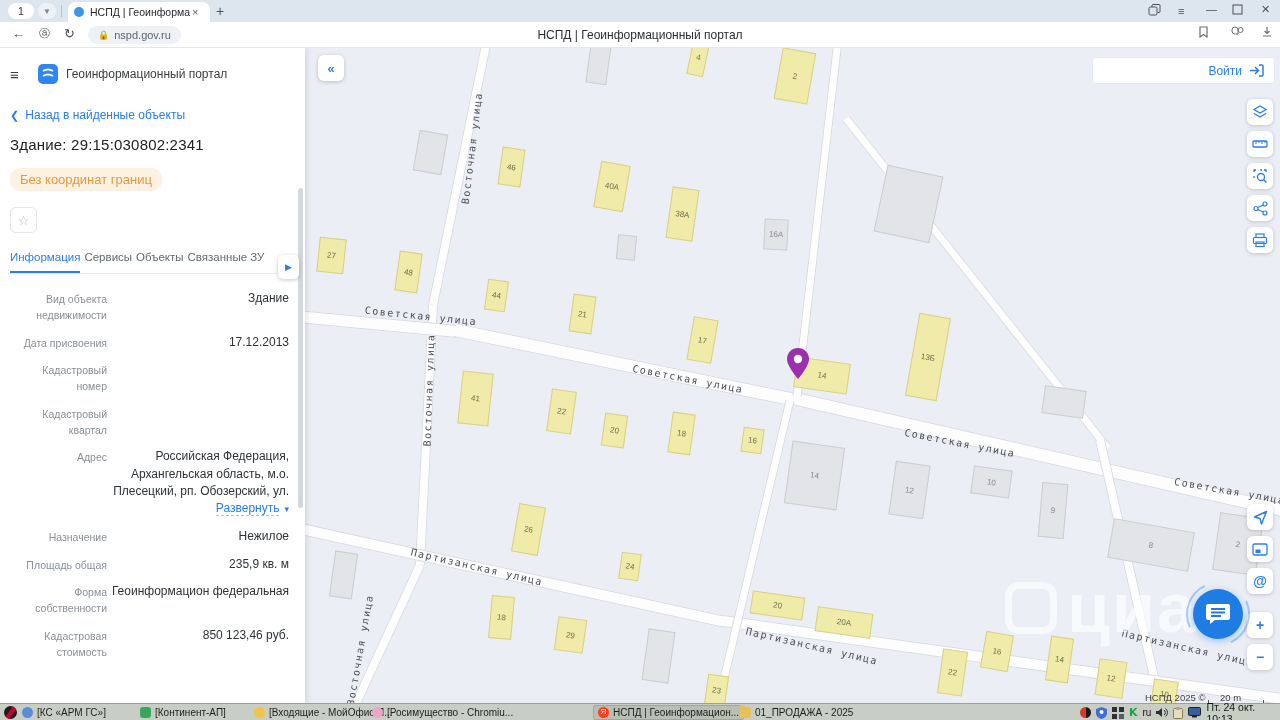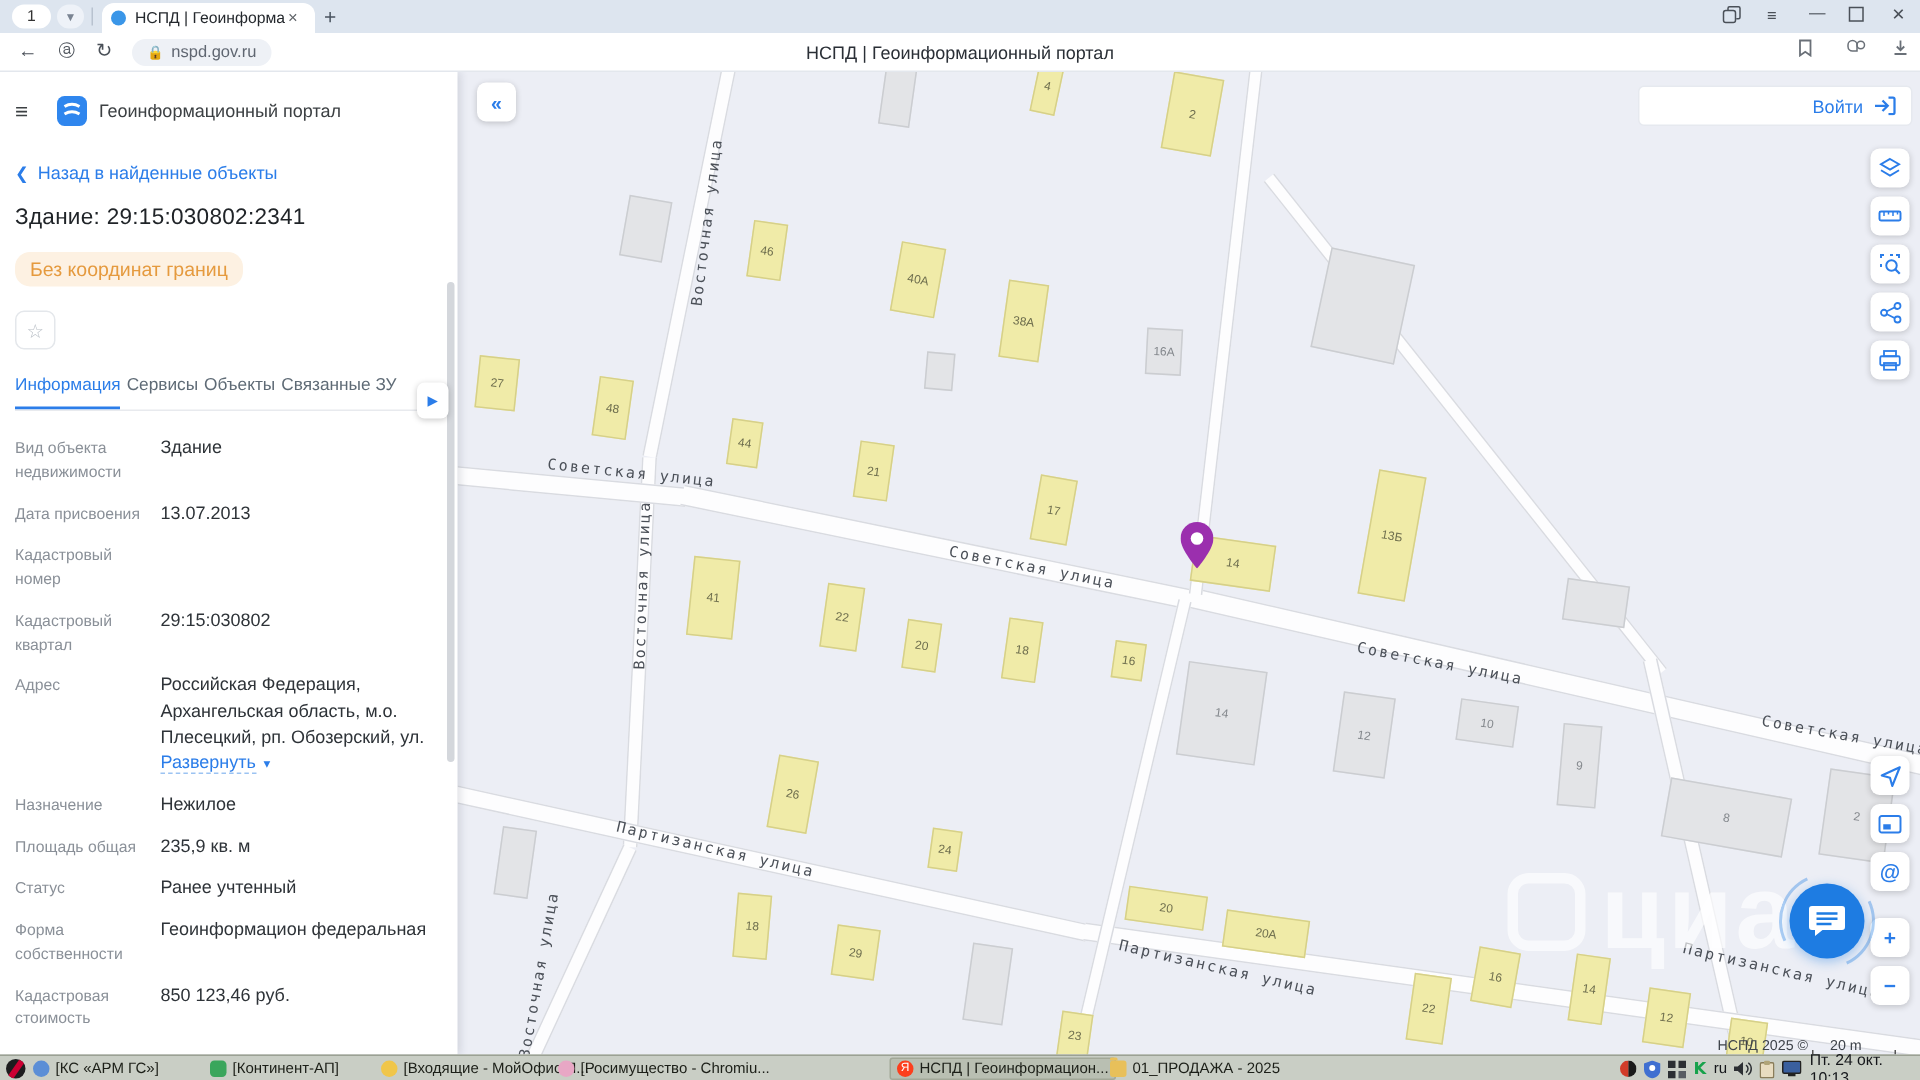--- a/index.html
+++ b/index.html
@@ -38,21 +38,21 @@
   .back-link { margin-top:24px; font-size:12px; color:#2b7de9; display:flex; align-items:center; gap:6px; }
   .back-chev { font-size:11px; }
   .obj-title { margin-top:14px; font-size:15px; color:#202428; font-weight:500; letter-spacing:.2px; }
   .badge { display:inline-block; margin-top:15px; background:#fdf1e2; color:#e59a3e; font-size:13px; padding:4px 10px; border-radius:10px; }
   .star-btn { margin-top:16px; width:27px; height:26px; border:1px solid #e4e7eb; border-radius:6px; display:flex; align-items:center; justify-content:center; color:#b9bfc6; font-size:13px; }
   .tabs { position:relative; margin-top:18px; border-bottom:1px solid #e8eaee; display:flex; gap:4px; height:23px; overflow:hidden; width:285px; }
   .tabs .t { font-size:11.5px; color:#5f6b76; white-space:nowrap; }
   .tabs .t.active { color:#2b7de9; border-bottom:2px solid #2b7de9; padding-bottom:5px; }
   .tab-scroll { position:absolute; left:278px; top:207px; width:21px; height:24px; background:#fff; border-radius:5px; box-shadow:0 1px 4px rgba(0,0,0,.22); color:#2b7de9; font-size:9px; display:flex; align-items:center; justify-content:center; z-index:5; }
   .fields { margin-top:16px; }
-  .row { display:flex; margin-bottom:10px; }
+  .row { display:flex; margin-bottom:10px;text-align:right; }
   .row .lbl { width:97px; flex:none; font-size:10.5px; color:#8a9098; line-height:1.5; padding-top:2px; }
   .row .val { font-size:12px; color:#2e3338; line-height:1.45; width:182px; }
   .expand { color:#2b7de9; border-bottom:1px dashed #9cc3f2; text-decoration:none; font-size:12px; }
   .chevd { color:#2b7de9; font-size:9px; margin-left:5px; }
   .side-scroll { position:absolute; right:2px; top:140px; width:5px; height:320px; background:#d4d7dc; border-radius:3px; }
 
   
   .map { position:absolute; left:305px; top:0; width:975px; height:655px; background:#eceef5; overflow:hidden; }
   .road { position:absolute; background:#fdfdfe; border-top:1px solid #d9dbe1; border-bottom:1px solid #d9dbe1; transform-origin:0 50%; z-index:1; }
   .street-label { position:absolute; font-family:"DejaVu Sans Mono",monospace; font-size:10px; letter-spacing:1.5px; color:#4b5058; white-space:nowrap; z-index:3; }
@@ -180,44 +180,39 @@
           <span class="t">Объекты</span>
           <span class="t">Связанные ЗУ</span>
         </div>
       <div class="fields" id="fields">
           <div class="row">
             <div class="lbl">Вид объекта недвижимости</div>
             <div class="val">Здание</div>
           </div>
           <div class="row">
             <div class="lbl">Дата присвоения</div>
-            <div class="val">13.07.2013</div>
+            <div class="val">17.12.2013</div>
           </div>
           <div class="row">
             <div class="lbl">Кадастровый номер</div>
           </div>
           <div class="row">
             <div class="lbl">Кадастровый квартал</div>
-            <div class="val">29:15:030802</div>
           </div>
           <div class="row">
             <div class="lbl">Адрес</div>
             <div class="val">Российская Федерация, Архангельская область, м.о. Плесецкий, рп. Обозерский, ул.<div><a class="expand">Развернуть</a><span class="chevd">▾</span></div></div>
           </div>
           <div class="row">
             <div class="lbl">Назначение</div>
             <div class="val">Нежилое</div>
           </div>
           <div class="row">
             <div class="lbl">Площадь общая</div>
             <div class="val">235,9 кв. м</div>
-          </div>
-          <div class="row">
-            <div class="lbl">Статус</div>
-            <div class="val">Ранее учтенный</div>
           </div>
           <div class="row">
             <div class="lbl">Форма собственности</div>
             <div class="val">Геоинформацион федеральная</div>
           </div>
           <div class="row">
             <div class="lbl">Кадастровая стоимость</div>
             <div class="val">850 123,46 руб.</div>
           </div>
         </div>

